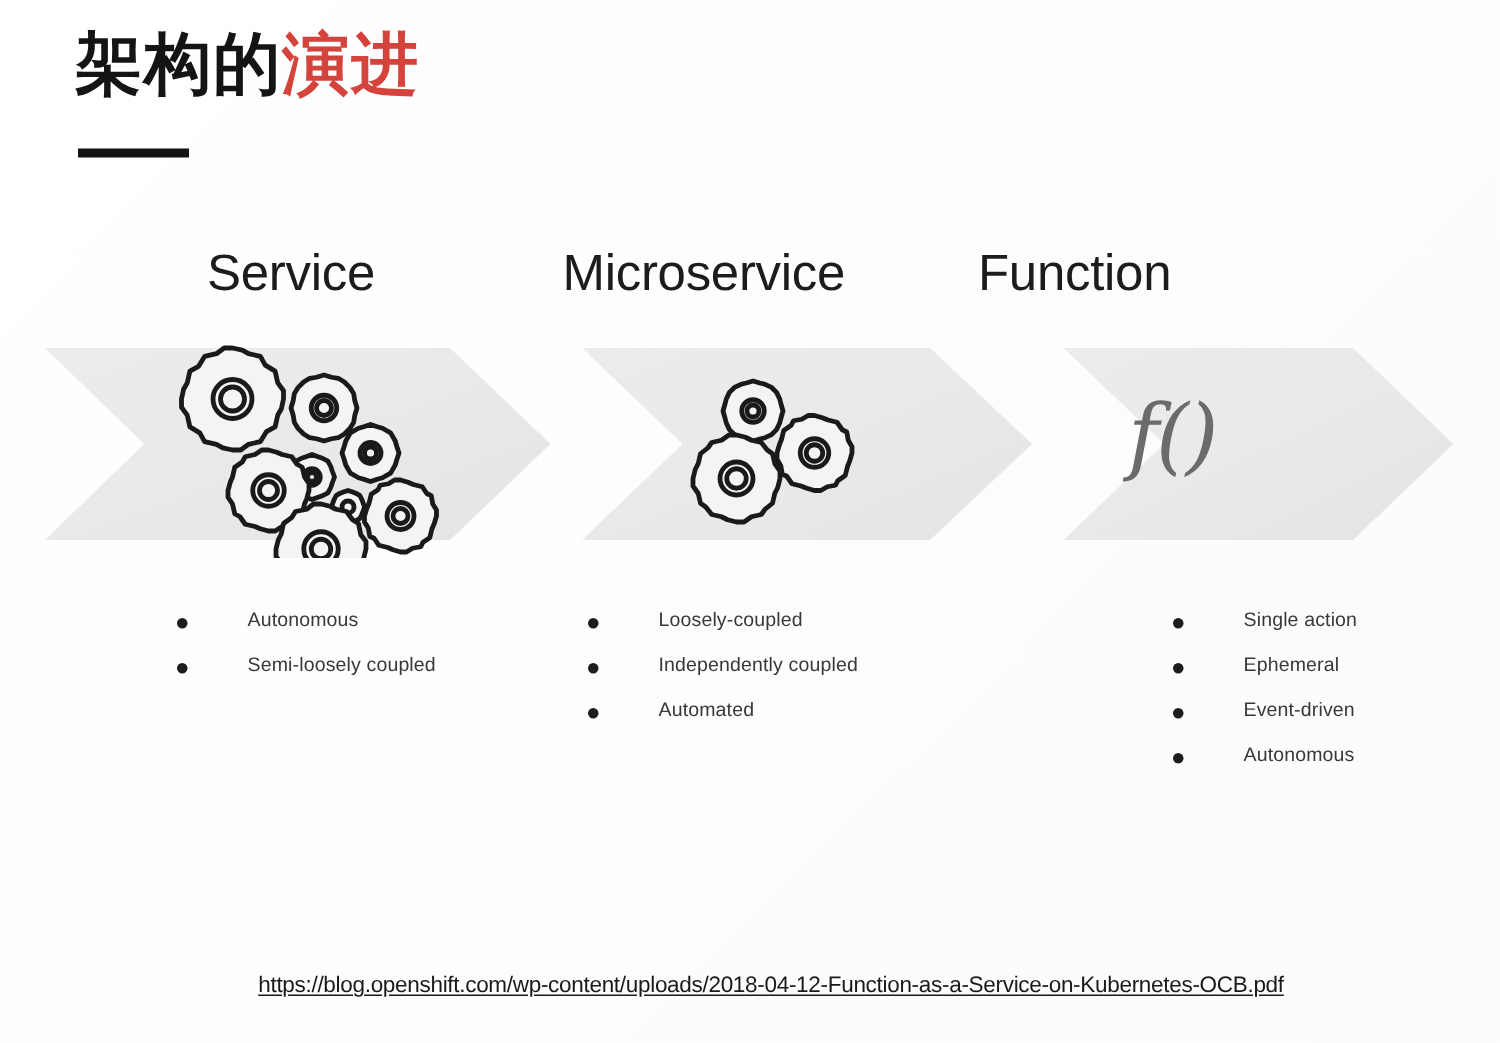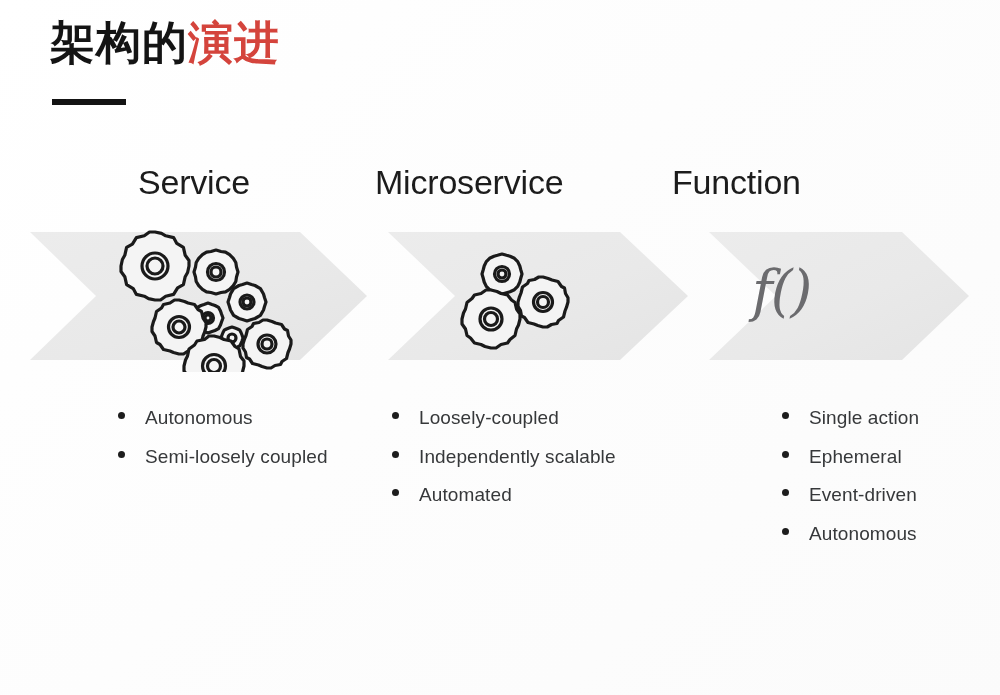--- a/index.html
+++ b/index.html
@@ -52,21 +52,21 @@
     position: absolute;
     top: 163px;
     font-size: 34px;
     color: #1c1c1c;
     font-family: "Liberation Sans", sans-serif;
     letter-spacing: -0.2px;
     white-space: nowrap;
   }
   .col-heading.c0 { left: 138px; }
   .col-heading.c1 { left: 375px; }
-  .col-heading.c2 { left: 672px; }
+  .col-heading.c2 { left: 652px; }
 
   
   .chevron-band {
     position: absolute;
     left: 0;
     top: 224px;
     width: 1000px;
     height: 148px;
   }
   .chevron-band svg { display: block; }
@@ -99,22 +99,22 @@
   }
   .bullet-dot {
     width: 7px;
     height: 7px;
     border-radius: 50%;
     background: #1d1d1d;
     flex: 0 0 auto;
     margin-top: 8px;
   }
   .bullet-text {
-    margin-left: 20px;
-    font-size: 19px;
+    margin-left: 40px;
+    font-size: 13px;
     color: #36383a;
     line-height: 1.45;
     font-family: "Liberation Sans", sans-serif;
     letter-spacing: 0.1px;
   }
 
   
   .footer-link {
     position: absolute;
     left: 50%;
@@ -245,21 +245,21 @@
     </div>
   </div>
 
   <div class="bullets c1">
     <div class="bullet-row">
       <span class="bullet-dot"></span>
       <span class="bullet-text">Loosely-coupled</span>
     </div>
     <div class="bullet-row">
       <span class="bullet-dot"></span>
-      <span class="bullet-text">Independently scalable</span>
+      <span class="bullet-text">Independently coupled</span>
     </div>
     <div class="bullet-row">
       <span class="bullet-dot"></span>
       <span class="bullet-text">Automated</span>
     </div>
   </div>
 
   <div class="bullets c2">
     <div class="bullet-row">
       <span class="bullet-dot"></span>
@@ -272,14 +272,15 @@
     <div class="bullet-row">
       <span class="bullet-dot"></span>
       <span class="bullet-text">Event-driven</span>
     </div>
     <div class="bullet-row">
       <span class="bullet-dot"></span>
       <span class="bullet-text">Autonomous</span>
     </div>
   </div>
 
+  <a class="footer-link" href="#">https://blog.openshift.com/wp-content/uploads/2018-04-12-Function-as-a-Service-on-Kubernetes-OCB.pdf</a>
 
 </div>
 
 </body></html>

